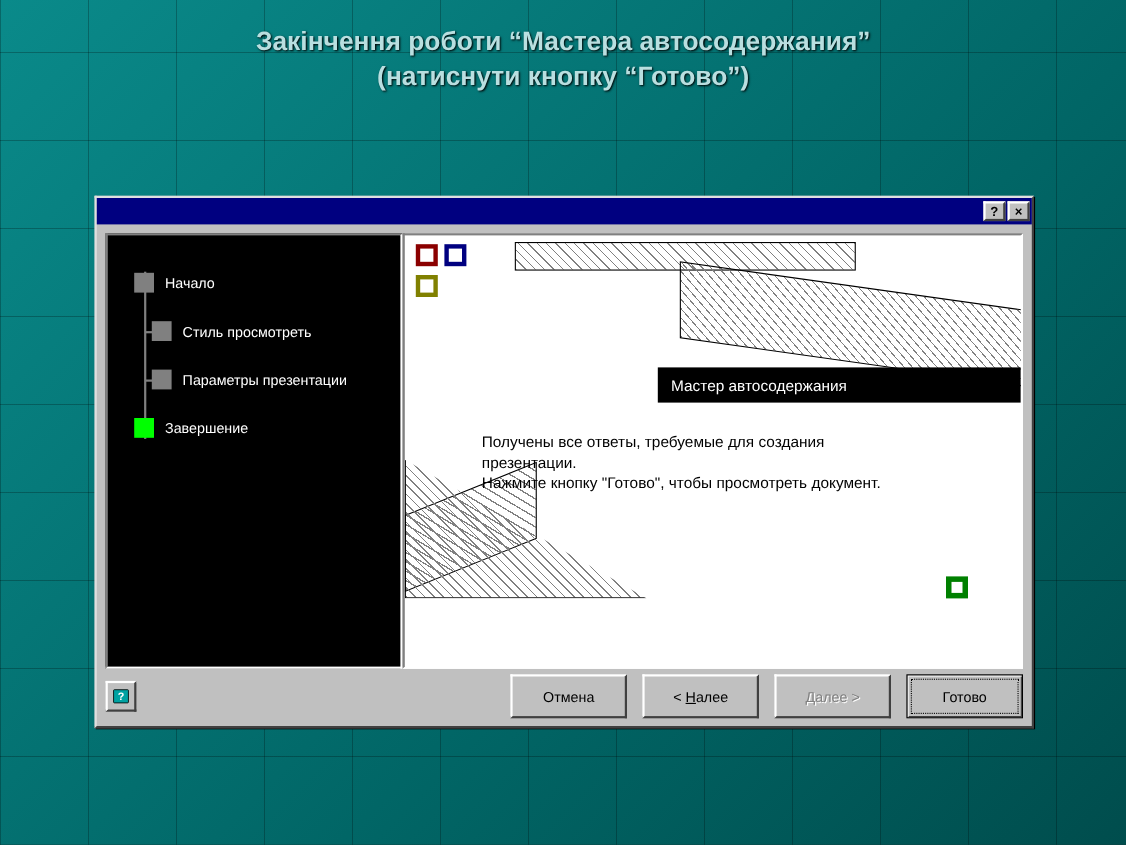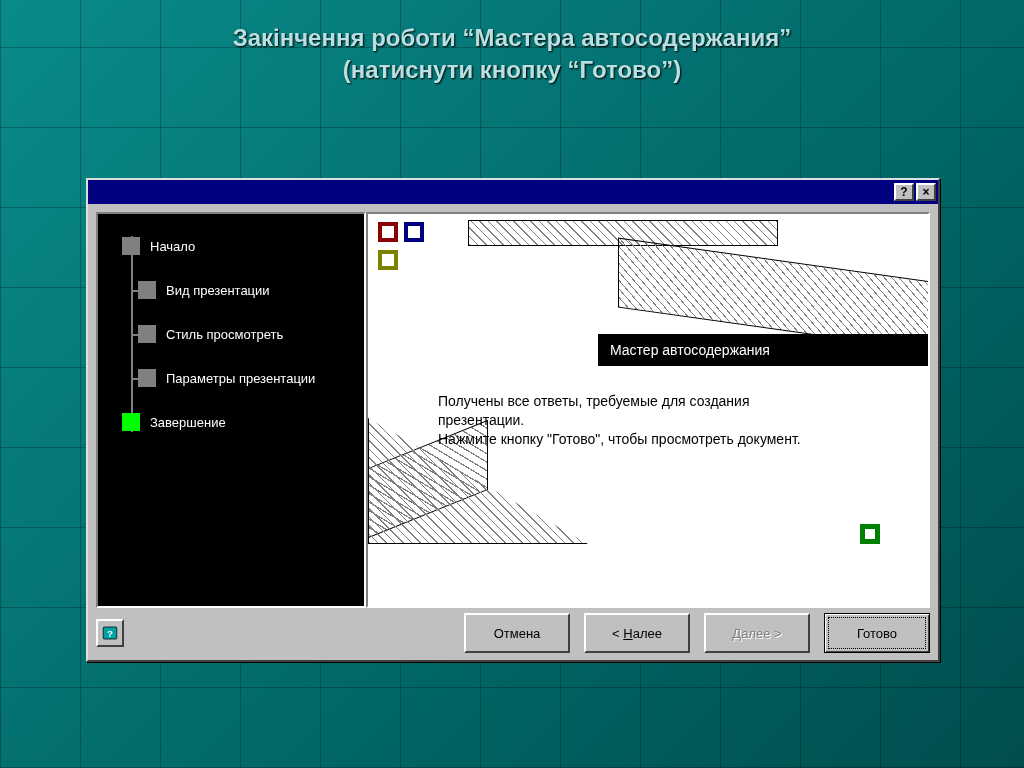--- a/index.html
+++ b/index.html
@@ -72,21 +72,21 @@
     flex: 1;
     display: flex;
     gap: 0;
   }
 
   .nav-panel {
     width: 270px;
     background: #000;
     border: 2px solid;
     border-color: #808080 #fff #fff #808080;
-    padding: 10px 14px 14px 14px;
+    padding: 21px 14px 14px 14px;
     color: #fff;
     font-size: 13px;
     position: relative;
   }
   .flow {
     position: relative;
     margin-left: 10px;
   }
   .flow-line {
     position: absolute;
@@ -223,24 +223,20 @@
       <div class="nav-panel">
         <div class="flow">
           <div class="flow-line"></div>
 
           <div class="flow-item">
             <div class="node"></div>
             <span class="label">Начало</span>
           </div>
           <div class="flow-item sub">
             <div class="node"></div>
-            <span class="label">Вид презентации</span>
-          </div>
-          <div class="flow-item sub">
-            <div class="node"></div>
             <span class="label">Стиль просмотреть</span>
           </div>
           <div class="flow-item sub">
             <div class="node"></div>
             <span class="label">Параметры презентации</span>
           </div>
           <div class="flow-item active">
             <div class="node"></div>
             <span class="label">Завершение</span>
           </div>

